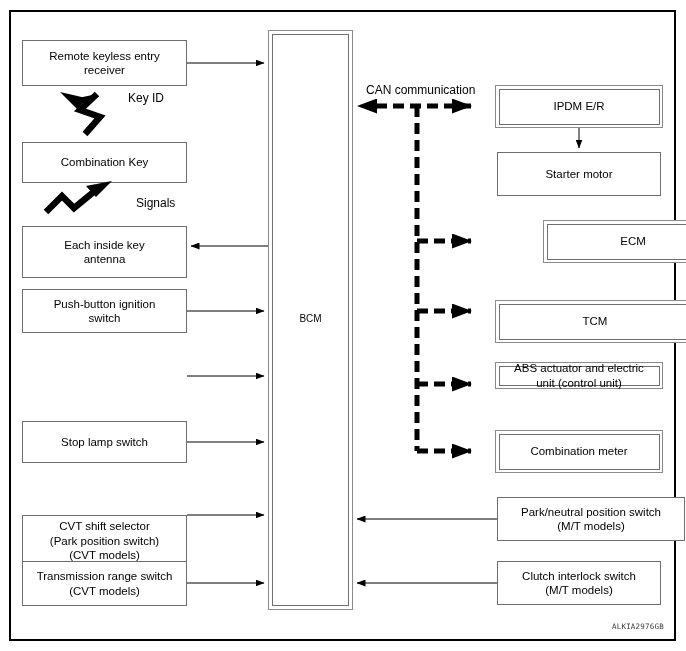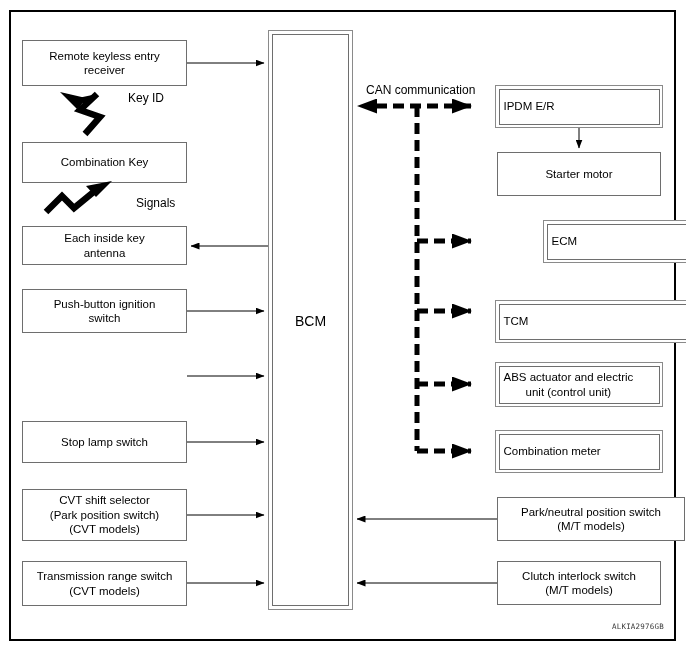--- a/index.html
+++ b/index.html
@@ -43,20 +43,21 @@
   .node.dbl {
     border: 1px solid #8a8a8a;
     padding: 2.5px;
   }
   .node.dbl > .inner {
     border: 1px solid #6e6e6e;
     width: 100%;
     height: 100%;
     display: flex;
     align-items: center;
+    justify-content: center;
     text-align: center;
     box-sizing: border-box;
   }
   .node .lbl {
     display: block;
     white-space: pre-line;
     padding: 0 4px;
   }
   .bcm {
     position: absolute;
@@ -71,21 +72,21 @@
     height: 100%;
     box-sizing: border-box;
     position: relative;
   }
   .bcm .lbl {
     position: absolute;
     left: 0;
     right: 0;
     top: 278px;
     text-align: center;
-    font-size: 14px;
+    font-size: 10px;
   }
   .free-label {
     position: absolute;
     font-size: 12px;
     color: #000;
     white-space: nowrap;
   }
   .code-label {
     position: absolute;
     font-family: "DejaVu Sans Mono", monospace;
@@ -112,36 +113,36 @@
 
   <div class="node" style="left:22px; top:40px; width:165px; height:46px;">
     <span class="lbl">Remote keyless entry
 receiver</span>
   </div>
 
   <div class="node" style="left:22px; top:142px; width:165px; height:41px;">
     <span class="lbl">Combination Key</span>
   </div>
 
-  <div class="node" style="left:22px; top:226px; width:165px; height:39px;text-align:center;">
+  <div class="node" style="left:22px; top:226px; width:165px; height:52px;text-align:center;">
     <span class="lbl">Each inside key
 antenna</span>
   </div>
 
   <div class="node" style="left:22px; top:289px; width:165px; height:44px;">
     <span class="lbl">Push-button ignition
 switch</span>
   </div>
 
 
   <div class="node" style="left:22px; top:421px; width:165px; height:42px;">
     <span class="lbl">Stop lamp switch</span>
   </div>
 
-  <div class="node" style="left:22px; top:489px; width:165px; height:52px;align-items:center;">
+  <div class="node" style="left:22px; top:515px; width:165px; height:52px;align-items:center;">
     <span class="lbl">CVT shift selector
 (Park position switch)
 (CVT models)</span>
   </div>
 
   <div class="node" style="left:22px; top:561px; width:165px; height:45px;">
     <span class="lbl">Transmission range switch
 (CVT models)</span>
   </div>
 
@@ -166,21 +167,21 @@
       <span class="lbl">ECM</span>
     </div>
   </div>
 
   <div class="node dbl" style="left:495px; top:300px; width:200px; height:43px;">
     <div class="inner">
       <span class="lbl">TCM</span>
     </div>
   </div>
 
-  <div class="node dbl" style="left:495px; top:362px; width:168px; height:45px;">
+  <div class="node dbl" style="left:495px; top:362px; width:168px; height:27px;">
     <div class="inner">
       <span class="lbl">ABS actuator and electric
 unit (control unit)</span>
     </div>
   </div>
 
   <div class="node dbl" style="left:495px; top:430px; width:168px; height:43px;">
     <div class="inner">
       <span class="lbl">Combination meter</span>
     </div>

